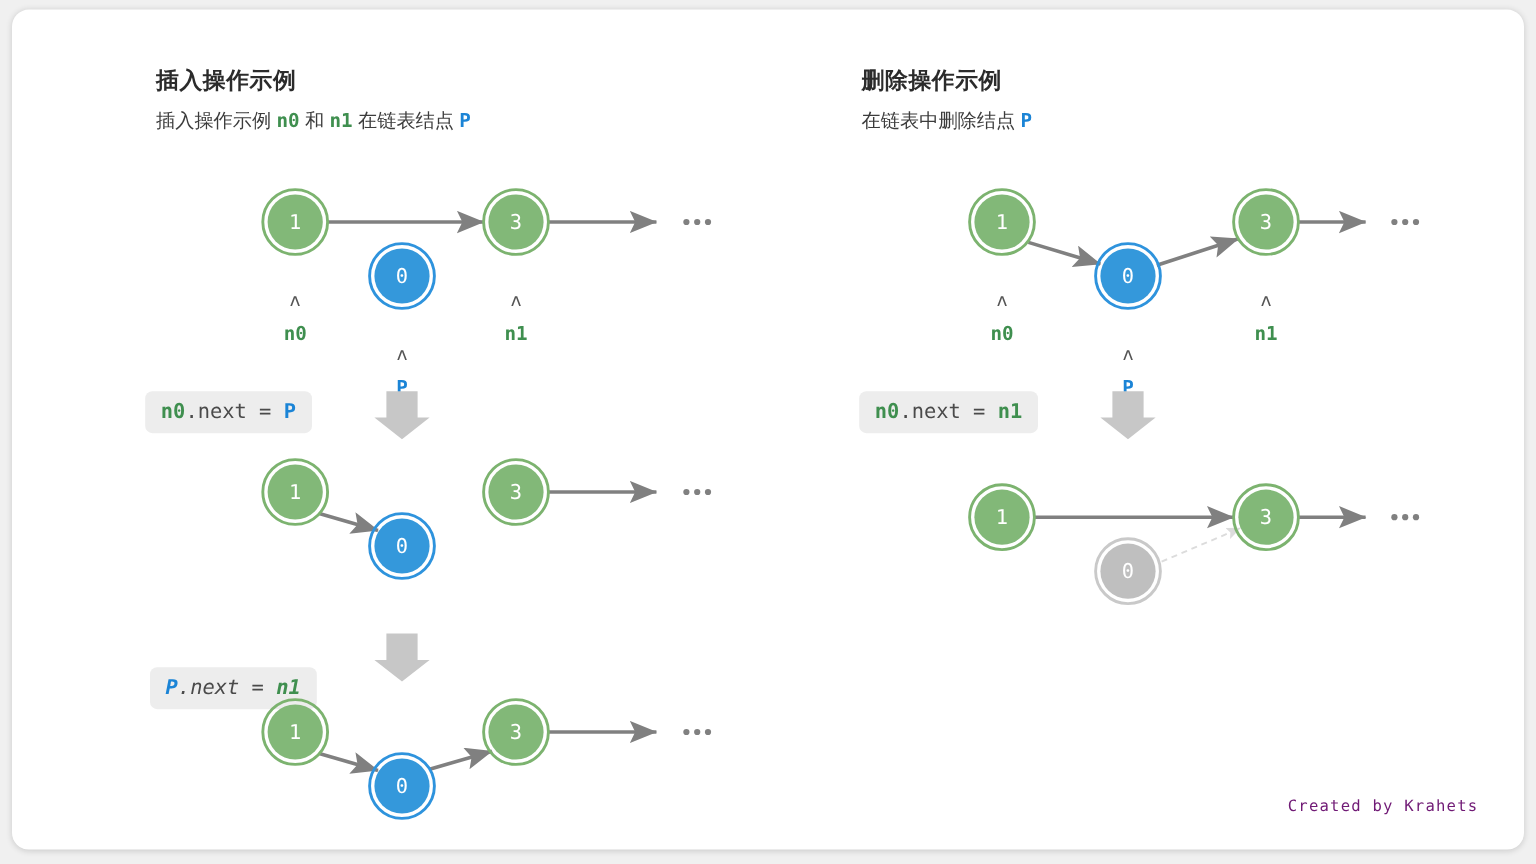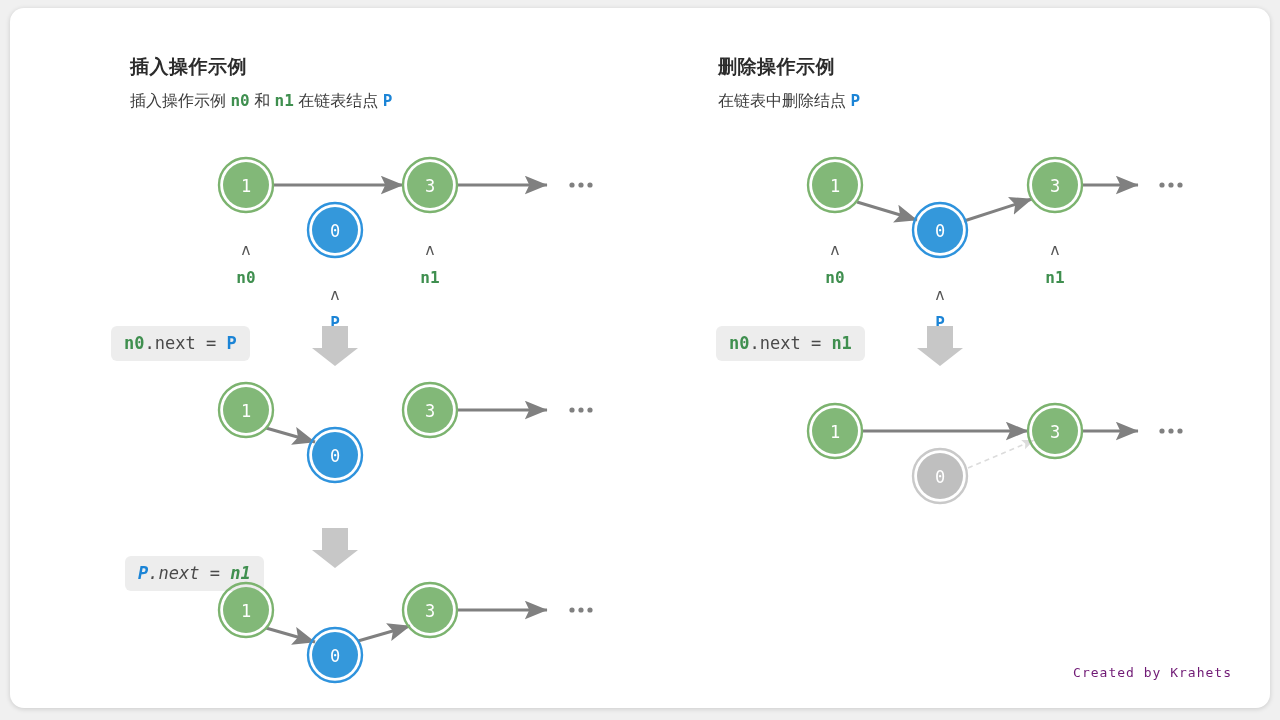--- a/index.html
+++ b/index.html
@@ -77,21 +77,21 @@
     <div class="panel-title" id="ins-title" style="left:120px;top:46px;">插入操作示例</div>
     <div class="panel-sub" id="ins-sub" style="left:120px;top:83px;"><span>插入操作示例 </span><span class="mono c-green">n0</span><span> 和 </span><span class="mono c-green">n1</span><span> 在链表结点 </span><span class="mono c-blue">P</span></div>
   </div>
 
   <div class="panel" id="panel-delete">
     <div class="panel-title" id="del-title" style="left:128px;top:46px;">删除操作示例</div>
     <div class="panel-sub" id="del-sub" style="left:128px;top:83px;"><span>在链表中删除结点 </span><span class="mono c-blue">P</span></div>
   </div>
 
   <div id="codelayer">
-      <div class="codebox" style="left: 101px; top: 318px;"><b style="color: rgb(63, 143, 79);">n0</b><b style="font-weight: normal; color: rgb(74, 74, 74);">.next = </b><b style="color: rgb(27, 132, 214);">P</b></div>
+      <div class="codebox" style="left: 111px; top: 318px;"><b style="color: rgb(63, 143, 79);">n0</b><b style="font-weight: normal; color: rgb(74, 74, 74);">.next = </b><b style="color: rgb(27, 132, 214);">P</b></div>
       <div class="codebox" style="left: 115px; top: 548px; font-style: italic;"><b style="color: rgb(27, 132, 214);">P</b><b style="font-weight: normal; color: rgb(74, 74, 74);">.next = </b><b style="color: rgb(63, 143, 79);">n1</b></div>
       <div class="codebox" style="left: 706px; top: 318px;"><b style="color: rgb(63, 143, 79);">n0</b><b style="font-weight: normal; color: rgb(74, 74, 74);">.next = </b><b style="color: rgb(63, 143, 79);">n1</b></div>
     </div>
 
   <svg id="gfx" width="1260" height="700">
       <defs>
         <marker id="ah" markerWidth="9" markerHeight="9" refX="7.4" refY="3.1" orient="auto" markerUnits="strokeWidth">
           <path d="M0,0 L7.6,3.1 L0,6.2 L1.5,3.1 Z" fill="#808080"></path>
         </marker>
         <marker id="ahf" markerWidth="9" markerHeight="9" refX="7.4" refY="3.1" orient="auto" markerUnits="strokeWidth">

